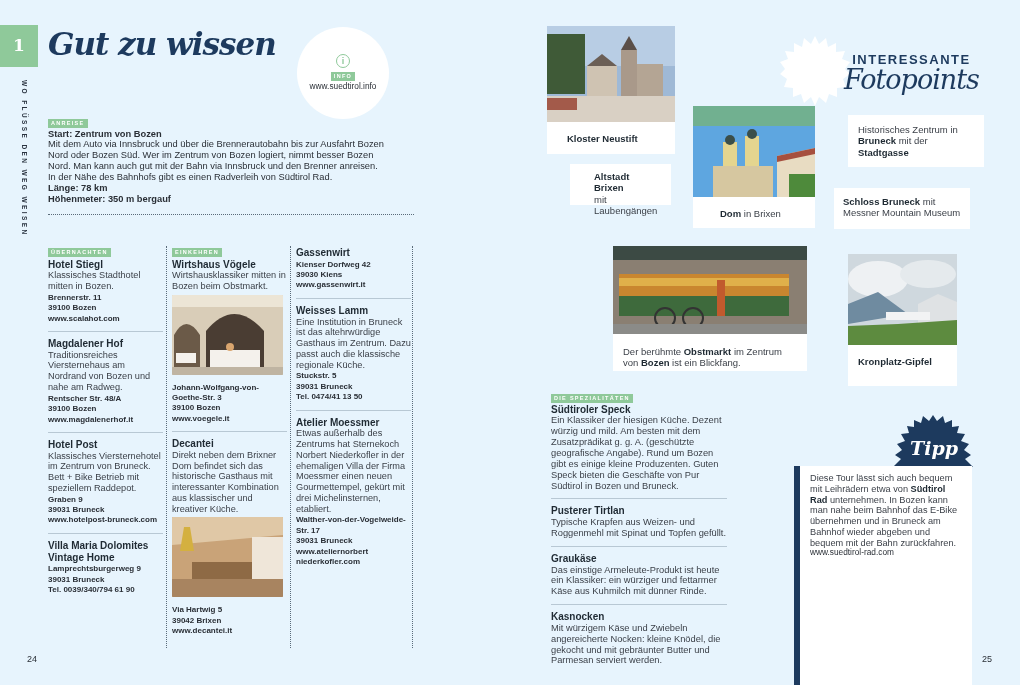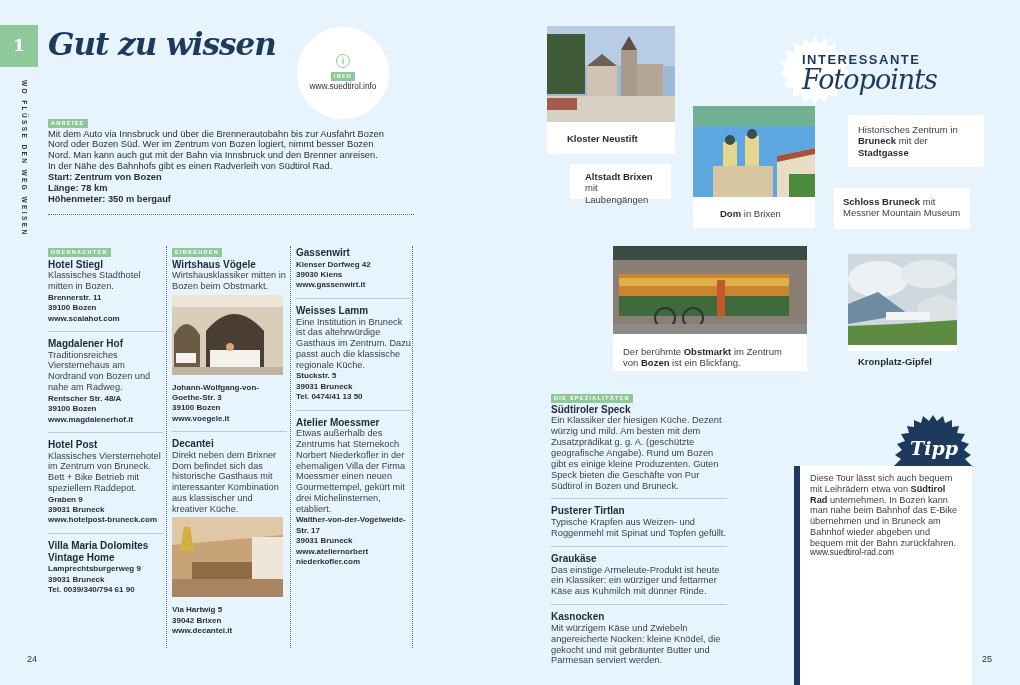--- a/index.html
+++ b/index.html
@@ -23,21 +23,21 @@
   .entry p{font-size:9.2px;color:#3a3f47}
   .entry .addr{font-size:8px;font-weight:bold;color:#2a2f36;line-height:1.3;margin-top:1px}
   .sep{border-top:1px solid #b8c8d4;margin:7px 0 6px}
   .photo{width:111px;margin:3px 0 4px;border-radius:1px}
   .pagenum{font-size:9px;color:#2a2f36}
   
   .card{background:#fff;position:absolute}
   .card .cap{font-size:9.5px;color:#3a3f47;line-height:1.2}
   .card .cap b{color:#1f2a33}
   .badge-star{left:780px;top:36px;width:70px;height:70px}
-  .foto-head{left:802px;top:52px;text-align:left}
+  .foto-head{left:844px;top:52px;text-align:center}
   .foto-head .l1{font-size:13px;font-weight:bold;letter-spacing:1.5px;color:#1d3a5e}
   .foto-head .l2{font-family:"DejaVu Serif",serif;font-style:italic;font-weight:normal;font-size:27px;color:#1d3a5e;margin-top:-3px;letter-spacing:-1px}
   .spez{left:551px;top:392px;width:176px}
   .spez h4{font-size:10px;font-weight:bold;color:#1f2a33}
   .spez p{font-size:9.3px;color:#3a3f47}
   .tipp-box{left:794px;top:466px;width:178px;height:219px;background:#fff;border-left:6px solid #1d3a5e;padding:7px 10px 0 10px;font-size:9.2px;color:#3a3f47}
   .tipp-box b{color:#1f2a33}
   .tipp-badge{left:893px;top:415px;width:80px;height:52px}
 </style>
 </head>
@@ -50,22 +50,22 @@
 <div class="abs title">Gut zu wissen</div>
 
 <div class="abs info-circle">
   <div class="info-icon">i</div>
   <span class="tag">INFO</span>
   <span class="url-bold">www.suedtirol.info</span>
 </div>
 
 <div class="abs anreise">
   <span class="tag">ANREISE</span>
+  <p><b>Start: Zentrum von Bozen</b></p>
   <p>Mit dem Auto via Innsbruck und über die Brennerautobahn bis zur Ausfahrt Bozen Nord oder Bozen Süd. Wer im Zentrum von Bozen logiert, nimmt besser Bozen Nord. Man kann auch gut mit der Bahn via Innsbruck und den Brenner anreisen. In der Nähe des Bahnhofs gibt es einen Radverleih von Südtirol Rad.</p>
-  <p><b>Start: Zentrum von Bozen</b></p>
   <p><b>Länge: 78 km</b></p>
   <p><b>Höhenmeter: 350 m bergauf</b></p>
 </div>
 <div class="abs dotline" style="left:48px;top:214px;width:366px"></div>
 
 <div class="abs col entry" style="left:48px">
   <span class="tag">ÜBERNACHTEN</span>
   <h4>Hotel Stiegl</h4>
   <p>Klassisches Stadthotel mitten in Bozen.</p>
   <div class="addr">
@@ -174,21 +174,21 @@
     <rect x="40" y="40" width="30" height="30" fill="#cfc3b2"></rect>
     <rect x="74" y="24" width="16" height="46" fill="#a9998a"></rect>
     <polygon points="74,24 82,10 90,24" fill="#5b4f48"></polygon>
     <rect x="90" y="38" width="26" height="32" fill="#b4a594"></rect>
     <rect y="70" width="128" height="26" fill="#d9d0c4"></rect>
     <rect x="0" y="72" width="30" height="12" fill="#a35a4a"></rect>
   </svg>
   <div class="cap" style="padding:8px 20px"><b>Kloster Neustift</b></div>
 </div>
 
-<div class="card" style="left:570px;top:164px;width:101px;height:35px;padding:7px 15px">
+<div class="card" style="left:570px;top:164px;width:101px;height:41px;padding:7px 24px">
   <div class="cap"><b>Altstadt Brixen</b><br><span>mit Laubengängen</span></div>
 </div>
 
 <div class="card" style="left:693px;top:106px;width:122px;height:122px">
   <svg width="122" height="91" viewBox="0 0 122 91">
     <rect width="122" height="91" fill="#5ea6e0"></rect>
     <rect y="0" width="122" height="20" fill="#7fb75a" opacity=".6"></rect>
     <rect x="30" y="36" width="14" height="50" fill="#e4d58f"></rect>
     <circle cx="37" cy="34" r="5" fill="#3b4f4a"></circle>
     <rect x="52" y="30" width="14" height="56" fill="#e4d58f"></rect>
@@ -225,21 +225,21 @@
     <rect x="6" y="32" width="170" height="8" fill="#e0b04a"></rect>
     <rect x="6" y="50" width="170" height="20" fill="#3e6a3c"></rect>
     <circle cx="52" cy="72" r="10" fill="none" stroke="#333" stroke-width="2"></circle>
     <circle cx="80" cy="72" r="10" fill="none" stroke="#333" stroke-width="2"></circle>
     <rect x="104" y="34" width="8" height="36" fill="#c15a2d"></rect>
     <rect x="0" y="78" width="194" height="10" fill="#8b8b88"></rect>
   </svg>
   <div class="cap" style="padding:9px 10px"><span>Der berühmte </span><b>Obstmarkt</b><span> im Zentrum von </span><b>Bozen</b><span> ist ein Blickfang.</span></div>
 </div>
 
-<div class="card" style="left:848px;top:254px;width:109px;height:97px">
+<div class="card" style="left:848px;top:254px;width:109px;height:132px">
   <svg width="109" height="91" viewBox="0 0 109 91">
     <rect width="109" height="91" fill="#cfd8de"></rect>
     <ellipse cx="30" cy="25" rx="30" ry="18" fill="#eef1f3"></ellipse>
     <ellipse cx="80" cy="20" rx="28" ry="14" fill="#e5eaed"></ellipse>
     <polygon points="0,50 30,38 60,60 0,70" fill="#6f8ba0"></polygon>
     <polygon points="70,50 90,40 109,48 109,72 70,72" fill="#dfe2e4"></polygon>
     <rect x="38" y="58" width="44" height="8" fill="#f2f3f4"></rect>
     <polygon points="0,72 50,70 109,66 109,91 0,91" fill="#5d8b3f"></polygon>
   </svg>
   <div class="cap" style="padding:8px 10px"><b>Kronplatz-Gipfel</b></div>

